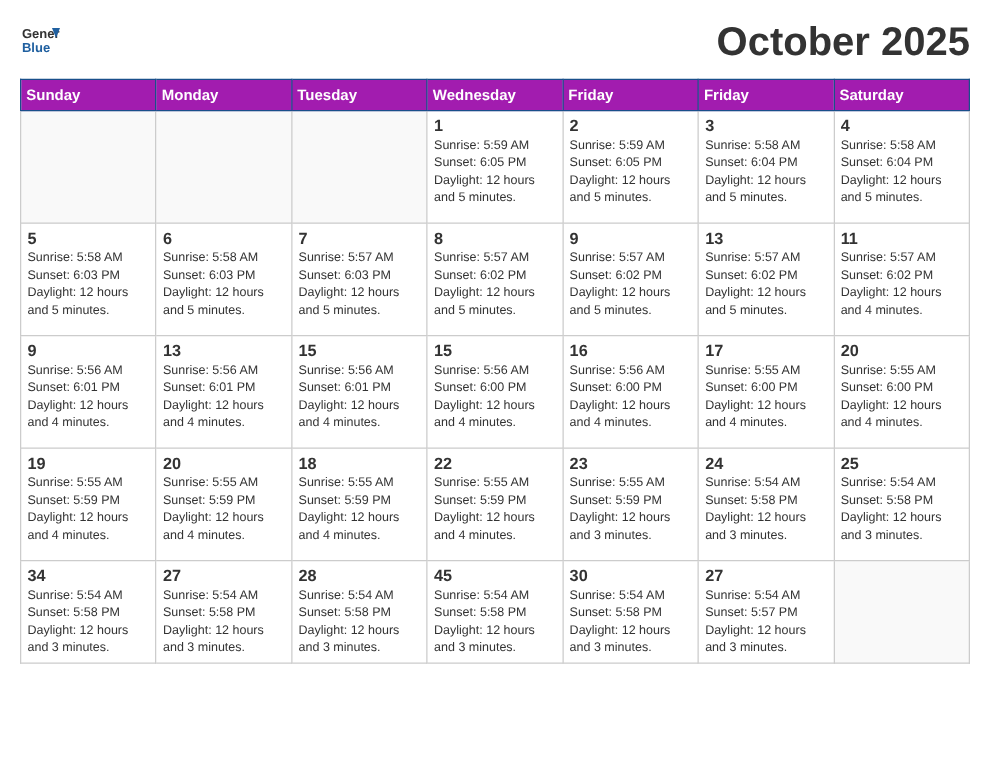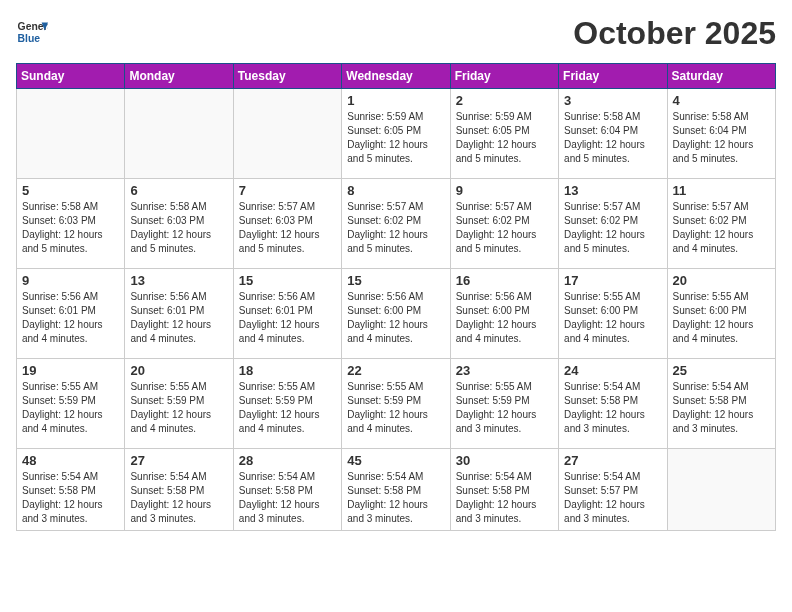--- a/index.html
+++ b/index.html
@@ -290,21 +290,21 @@
         <td>
           <span class="day-num">25</span>
           <div class="day-info" style="white-space: pre-line;">Sunrise: 5:54 AM
 Sunset: 5:58 PM
 Daylight: 12 hours
 and 3 minutes.</div>
         </td>
       </tr>
       <tr class="last-row">
         <td>
-          <span class="day-num">48</span>
+          <span class="day-num">34</span>
           <div class="day-info" style="white-space: pre-line;">Sunrise: 5:54 AM
 Sunset: 5:58 PM
 Daylight: 12 hours
 and 3 minutes.</div>
         </td>
         <td>
           <span class="day-num">27</span>
           <div class="day-info" style="white-space: pre-line;">Sunrise: 5:54 AM
 Sunset: 5:58 PM
 Daylight: 12 hours

